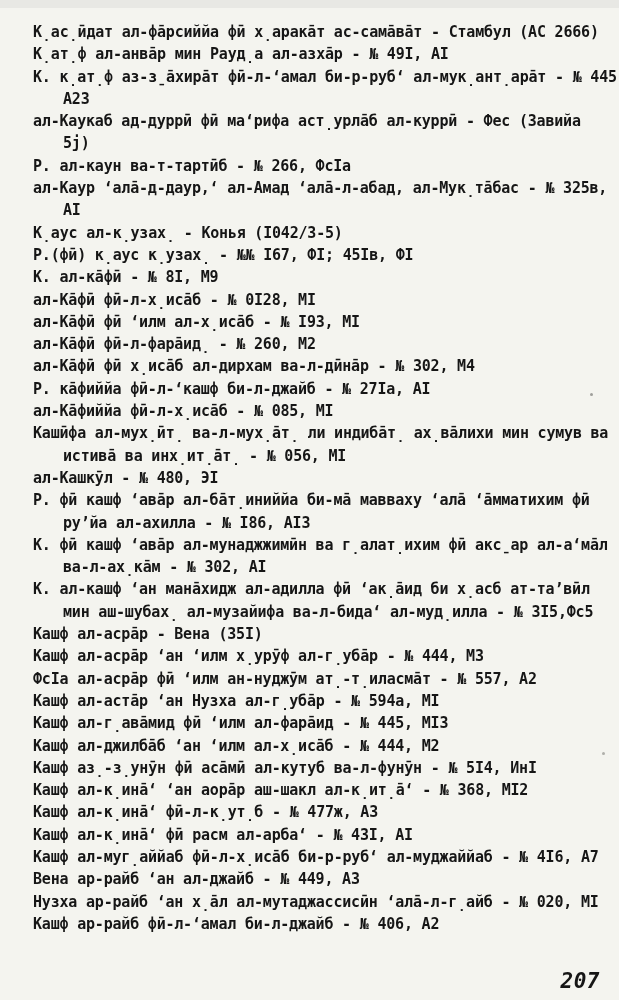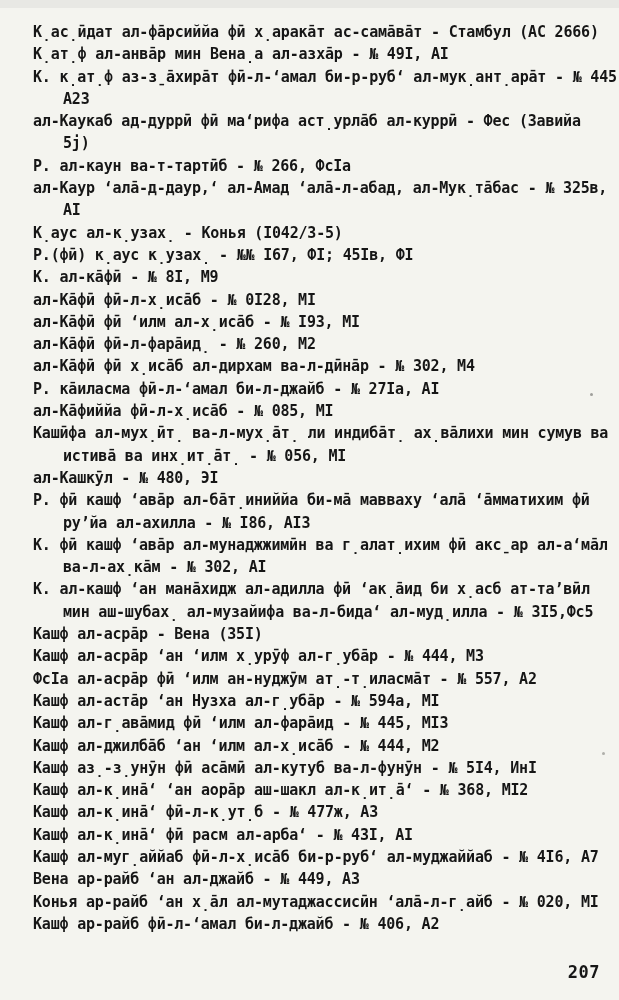--- a/index.html
+++ b/index.html
@@ -30,54 +30,55 @@
     line-height: 22.3px;
     letter-spacing: -0.2px;
     white-space: pre;
   }
   .line.indent {
     padding-left: 30px;
   }
   .page-number {
     position: absolute;
     right: 19px;
-    bottom: 26px;
-    font-size: 17px;
+    bottom: 15px;
+    font-size: 21px;
     letter-spacing: 0.5px;
+    font-style: italic;
   }
   .speck {
     position: absolute;
     background: #5a5a56;
     border-radius: 50%;
   }
   .speck.s1 { width: 3px; height: 3px; right: 26px; top: 385px; opacity: .55; }
   .speck.s2 { width: 3px; height: 3px; right: 14px; top: 744px; opacity: .45; }
 </style>
 </head>
 <body>
 
 <div class="page">
   <div class="text-block">
       <div class="line">К̣ас̣ӣдат ал-фа̄рсиййа фӣ х̣арака̄т ас-сама̄ва̄т - Стамбул (АС 2666)</div>
-      <div class="line">К̣ат̣ф ал-анва̄р мин Вена̣а ал-азха̄р - № 49I, АI</div>
+      <div class="line">К̣ат̣ф ал-анва̄р мин Рауд̣а ал-азха̄р - № 49I, АI</div>
       <div class="line">К. к̣ат̣ф аз-з̱а̄хира̄т фӣ-л-‘амал би-р-руб‘ ал-мук̣ант̣ара̄т - № 445,</div>
       <div class="line indent">А23</div>
       <div class="line">ал-Каукаб ад-дуррӣ фӣ ма‘рифа аст̣урла̄б ал-куррӣ - Фес (Завийа</div>
       <div class="line indent">5j)</div>
       <div class="line">Р. ал-каун ва-т-тартӣб - № 266, ФсIа</div>
       <div class="line">ал-Каур ‘ала̄-д-даур,‘ ал-Амад ‘ала̄-л-абад, ал-Мук̣та̄бас - № 325в,</div>
       <div class="line indent">АI</div>
       <div class="line">К̣аус ал-к̣узах̣ - Конья (I042/3-5)</div>
       <div class="line">Р.(фӣ) к̣аус к̣узах̣ - №№ I67, ФI; 45Iв, ФI</div>
       <div class="line">К. ал-ка̄фӣ - № 8I, М9</div>
       <div class="line">ал-Ка̄фӣ фӣ-л-х̣иса̄б - № 0I28, МI</div>
       <div class="line">ал-Ка̄фӣ фӣ ‘илм ал-х̣иса̄б - № I93, МI</div>
       <div class="line">ал-Ка̄фӣ фӣ-л-фара̄ид̣ - № 260, М2</div>
       <div class="line">ал-Ка̄фӣ фӣ х̣иса̄б ал-дирхам ва-л-дӣна̄р - № 302, М4</div>
-      <div class="line">Р. ка̄иласма фӣ-л-‘амал би-л-джайб - № 27Iа, АI</div>
+      <div class="line">Р. ка̄фиййа фӣ-л-‘кашф би-л-джайб - № 27Iа, АI</div>
       <div class="line">ал-Ка̄фиййа фӣ-л-х̣иса̄б - № 085, МI</div>
       <div class="line">Кашӣфа ал-мух̣ӣт̣ ва-л-мух̣а̄т̣ ли индиба̄т̣ ах̣ва̄лихи мин сумув ва</div>
       <div class="line indent">истива̄ ва инх̣ит̣а̄т̣ - № 056, МI</div>
       <div class="line">ал-Кашкӯл - № 480, ЭI</div>
       <div class="line">Р. фӣ кашф ‘ава̄р ал-ба̄т̣иниййа би-ма̄ мавваху ‘ала̄ ‘а̄мматихим фӣ</div>
       <div class="line indent">ру’йа ал-ахилла - № I86, АI3</div>
       <div class="line">К. фӣ кашф ‘ава̄р ал-мунаджжимӣн ва г̣алат̣ихим фӣ акс̱ар ал-а‘ма̄л</div>
       <div class="line indent">ва-л-ах̣ка̄м - № 302, АI</div>
       <div class="line">К. ал-кашф ‘ан мана̄хидж ал-адилла фӣ ‘ак̣а̄ид би х̣асб ат-та’вӣл</div>
       <div class="line indent">мин аш-шубах̣ ал-музайифа ва-л-бида‘ ал-муд̣илла - № 3I5,Фс5</div>
@@ -86,19 +87,19 @@
       <div class="line">ФсIа ал-асра̄р фӣ ‘илм ан-нуджӯм ат̣-т̣иласма̄т - № 557, А2</div>
       <div class="line">Кашф ал-аста̄р ‘ан Нузха ал-г̣уба̄р - № 594а, МI</div>
       <div class="line">Кашф ал-г̣ава̄мид фӣ ‘илм ал-фара̄ид - № 445, МI3</div>
       <div class="line">Кашф ал-джилба̄б ‘ан ‘илм ал-х̣иса̄б - № 444, М2</div>
       <div class="line">Кашф аз̣-з̣унӯн фӣ аса̄мӣ ал-кутуб ва-л-фунӯн - № 5I4, ИнI</div>
       <div class="line">Кашф ал-к̣ина̄‘ ‘ан аора̄р аш-шакл ал-к̣ит̣а̄‘ - № 368, МI2</div>
       <div class="line">Кашф ал-к̣ина̄‘ фӣ-л-к̣ут̣б - № 477ж, А3</div>
       <div class="line">Кашф ал-к̣ина̄‘ фӣ расм ал-арба‘ - № 43I, АI</div>
       <div class="line">Кашф ал-муг̣аййаб фӣ-л-х̣иса̄б би-р-руб‘ ал-муджаййаб - № 4I6, А7</div>
       <div class="line">Вена ар-райб ‘ан ал-джайб - № 449, А3</div>
-      <div class="line">Конья ар-райб ‘ан х̣а̄л ал-мутаджассисӣн ‘ала̄-л-г̣айб - № 020, МI</div>
+      <div class="line">Нузха ар-райб ‘ан х̣а̄л ал-мутаджассисӣн ‘ала̄-л-г̣айб - № 020, МI</div>
       <div class="line">Кашф ар-райб фӣ-л-‘амал би-л-джайб - № 406, А2</div>
     </div>
   <div class="page-number">207</div>
   <div class="speck s1"></div>
   <div class="speck s2"></div>
 </div>
 
 </body></html>

